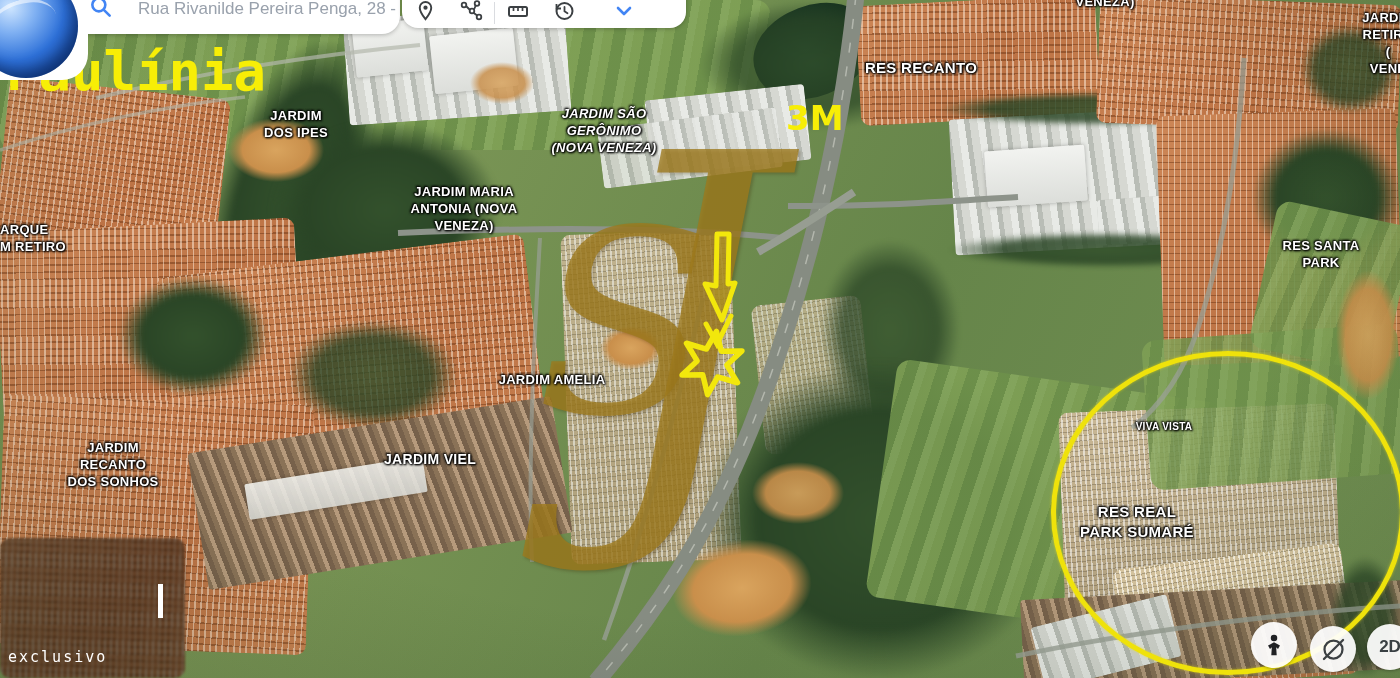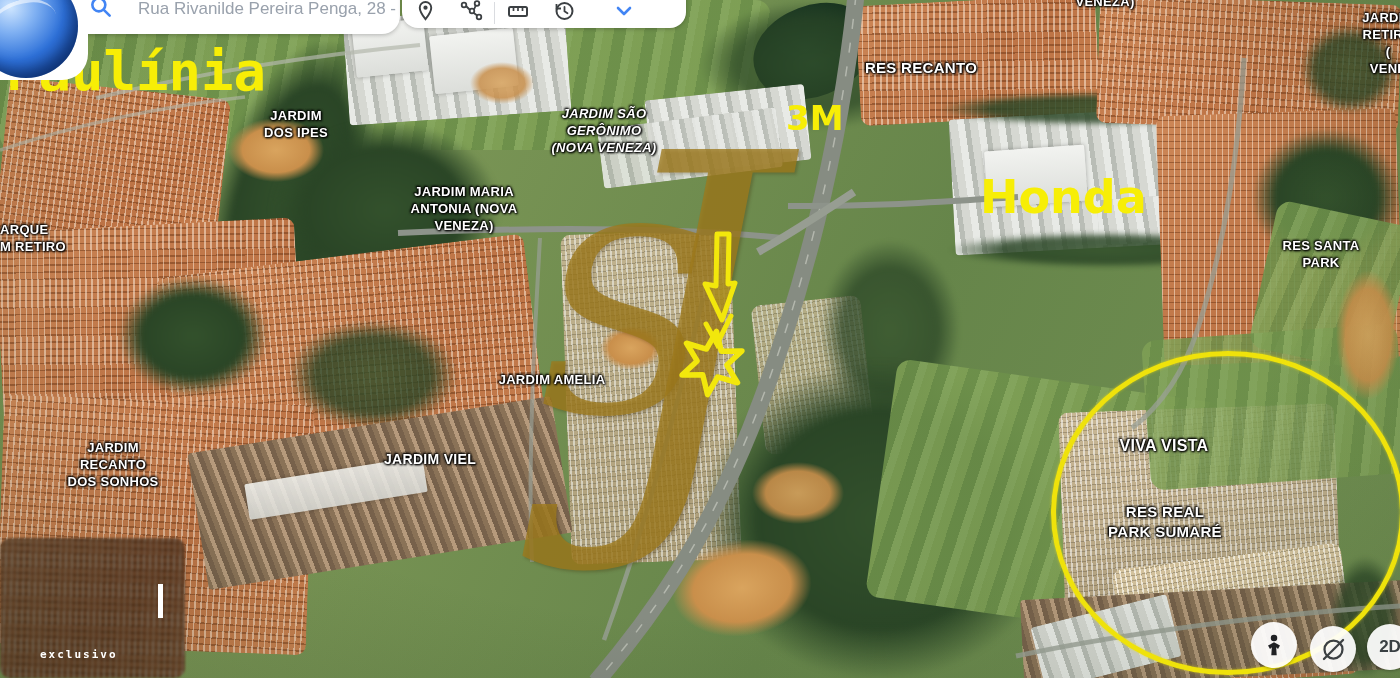--- a/index.html
+++ b/index.html
@@ -50,21 +50,21 @@
   #search-input{position:absolute;left:96px;top:24px;width:290px;border:none;outline:none;background:transparent;
       color:#99a1ac;font-size:17px;font-family:"Liberation Sans",sans-serif;}
   .tb-icon{width:46px;height:34px;display:flex;align-items:center;justify-content:center;}
   .sep{width:1px;height:22px;background:#dadce0;margin-bottom:4px;}
 
   .ctrl{position:absolute;width:46px;height:46px;border-radius:50%;background:rgba(255,255,255,.93);z-index:45;
       display:flex;align-items:center;justify-content:center;box-shadow:0 1px 3px rgba(0,0,0,.3);
       color:#3a4043;font-weight:bold;font-size:17px;}
 
   #exclusivo{position:absolute;left:8px;top:648px;color:#fff;font-family:"DejaVu Sans Mono",monospace;
-      font-weight:bold;font-size:11px;letter-spacing:2px;z-index:46;margin-left:32px;}
+      font-weight:normal;font-size:15px;letter-spacing:2px;z-index:46;}
   #tick{position:absolute;left:158px;top:584px;width:5px;height:34px;background:#fff;z-index:46;}
   #vignette{position:absolute;inset:0;z-index:15;pointer-events:none;
       background:radial-gradient(ellipse at 50% 40%, rgba(255,255,255,0) 60%, rgba(35,55,28,.20));}
   svg.overlay{position:absolute;left:0;top:0;z-index:31;pointer-events:none;}
   svg.roads{position:absolute;left:0;top:0;z-index:10;pointer-events:none;}
 </style>
 </head>
 <body>
 
 <div id="stage">
@@ -163,27 +163,26 @@
   <div class="mlabel" style="left:921px;top:58px;font-size:15px;">RES RECANTO</div>
   <div class="mlabel" style="left:0;top:222px;transform:none;text-align:left;">ARQUE
 M RETIRO</div>
   <div class="mlabel" style="left:1321px;top:238px;">RES SANTA
 PARK</div>
   <div class="mlabel" style="left:552px;top:372px;">JARDIM AMELIA</div>
   <div class="mlabel" style="left:430px;top:450px;font-size:14px;">JARDIM VIEL</div>
   <div class="mlabel" style="left:113px;top:440px;">JARDIM
 RECANTO
 DOS SONHOS</div>
-  <div class="mlabel" style="left:1164px;top:436px;font-size:16px;">VIVA VISTA</div>
-  <div class="mlabel" style="left:1137px;top:502px;font-size:15px;margin-left:28px;">RES REAL
+  <div class="mlabel" style="left:1164px;top:420px;font-size:10px;">VIVA VISTA</div>
+  <div class="mlabel" style="left:1137px;top:502px;font-size:15px;">RES REAL
 PARK SUMARÉ</div>
 
   <div class="yellow mono" style="left:6px;top:40px;font-size:54px;">Paulínia</div>
   <div class="yellow sans" style="left:786px;top:98px;font-size:34px;">3M</div>
-  <div class="yellow sans" style="left:980px;top:170px;font-size:46px;">Honda</div>
 
   <div id="search-pill">
     <svg class="tb-icon" style="position:absolute;left:48px;top:20px;width:26px;height:26px;" viewBox="0 0 24 24">
       <circle cx="10" cy="10" r="6" fill="none" stroke="#4285f4" stroke-width="2.4"></circle>
       <line x1="14.6" y1="14.6" x2="20" y2="20" stroke="#4285f4" stroke-width="2.4" stroke-linecap="round"></line>
     </svg>
     <input id="search-input" readonly="" value="Rua Rivanilde Pereira Penga, 28 -" style="">
   </div>
 
   <div id="icon-bar">

